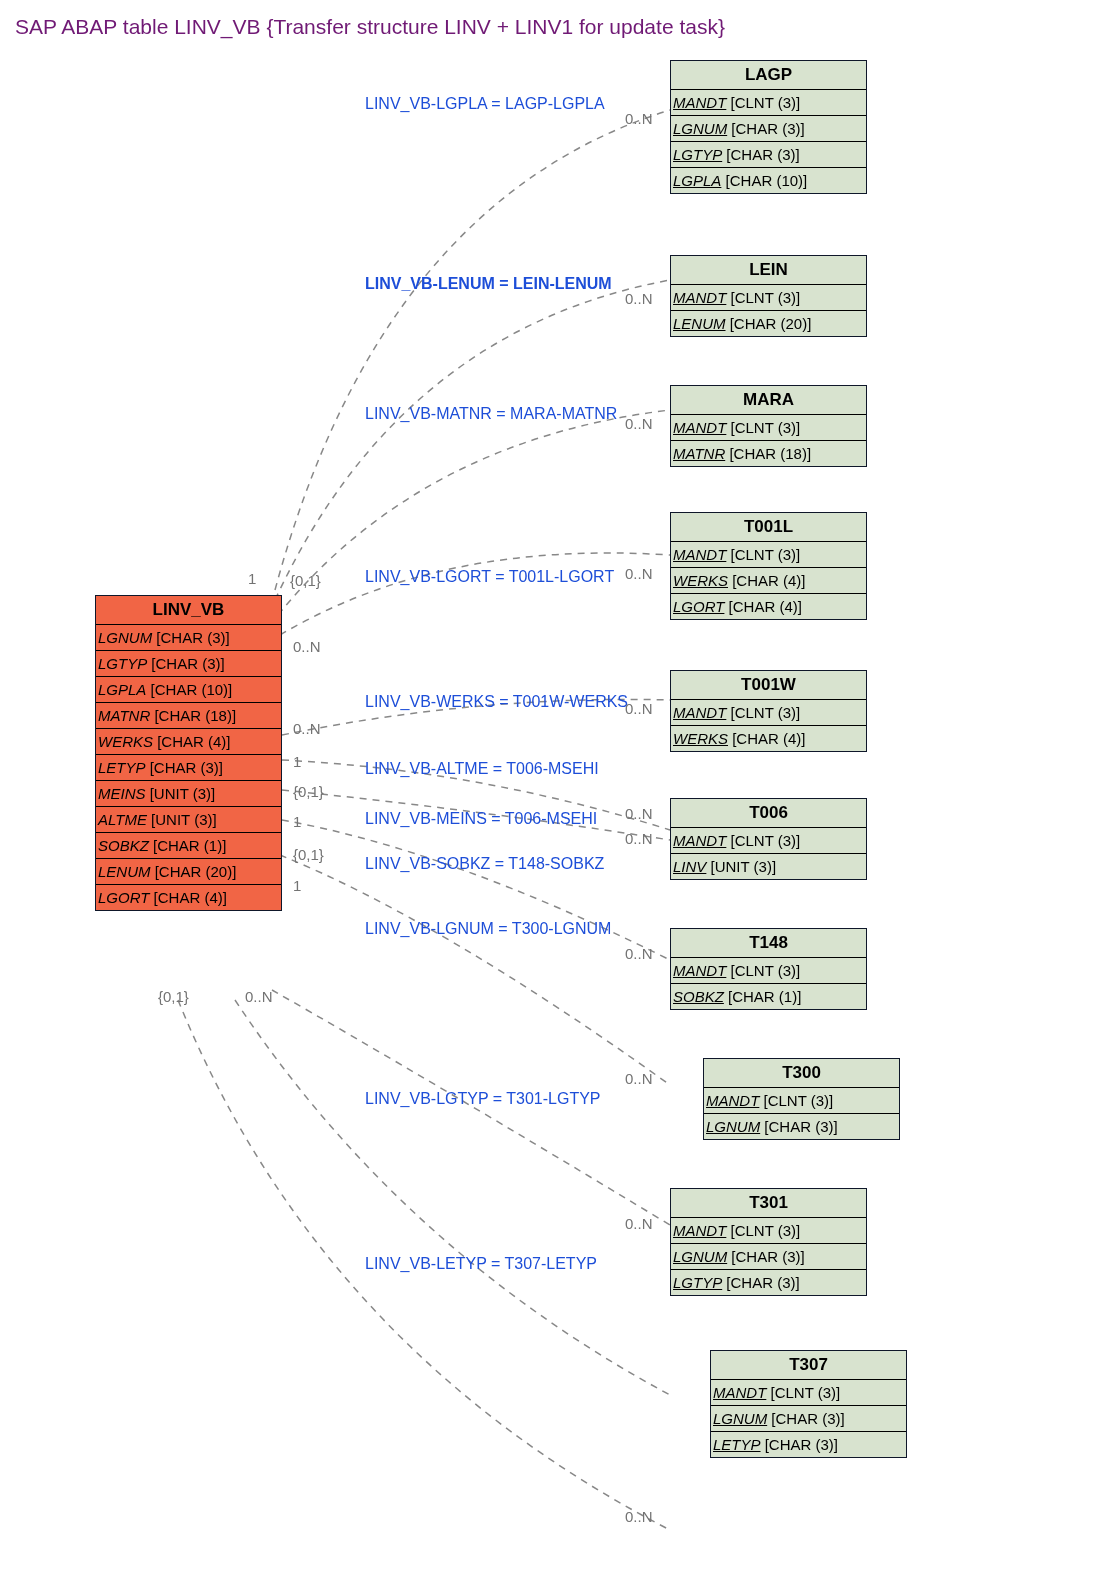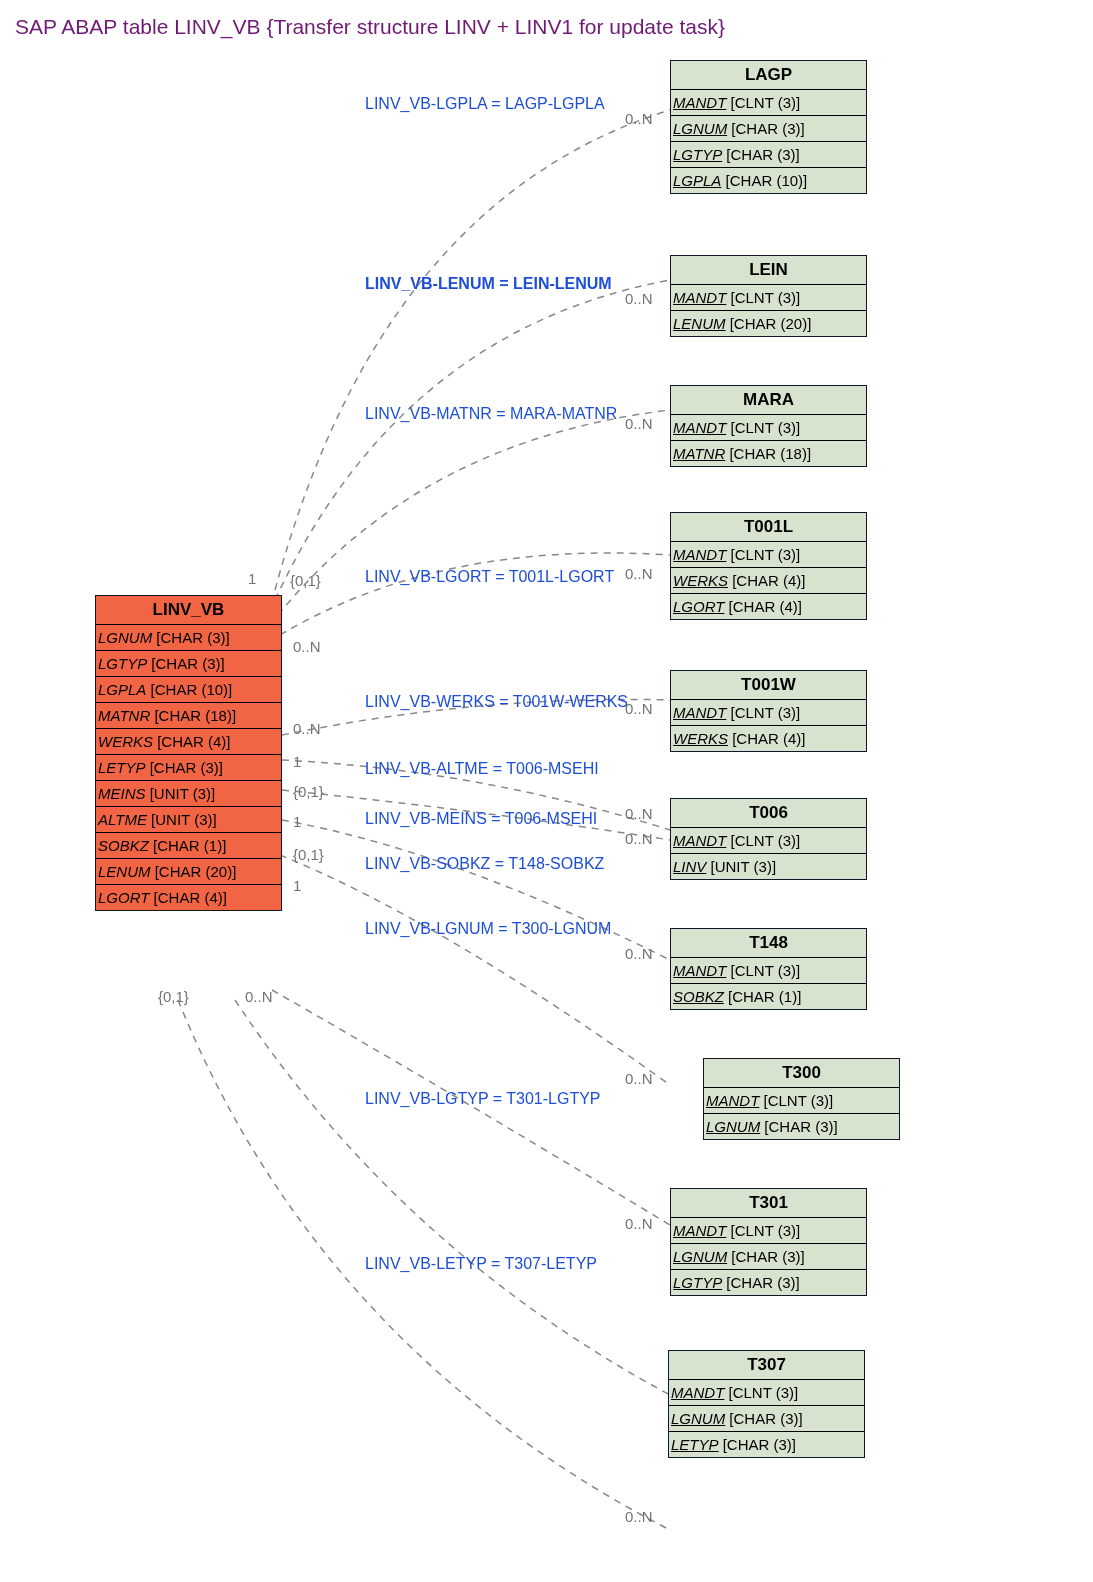--- a/index.html
+++ b/index.html
@@ -146,21 +146,21 @@
       <div class="ent-header">T300</div>
       <div class="ent-row"><span class="f-name">MANDT</span><span class="f-type"> [CLNT (3)]</span></div>
       <div class="ent-row"><span class="f-name">LGNUM</span><span class="f-type"> [CHAR (3)]</span></div>
     </div>
     <div class="entity" style="left: 670px; top: 1188px; width: 195px;">
       <div class="ent-header">T301</div>
       <div class="ent-row"><span class="f-name">MANDT</span><span class="f-type"> [CLNT (3)]</span></div>
       <div class="ent-row"><span class="f-name">LGNUM</span><span class="f-type"> [CHAR (3)]</span></div>
       <div class="ent-row"><span class="f-name">LGTYP</span><span class="f-type"> [CHAR (3)]</span></div>
     </div>
-    <div class="entity" style="left: 668px; top: 1350px; width: 195px;">
+    <div class="entity" style="left: 710px; top: 1350px; width: 195px;">
       <div class="ent-header">T307</div>
       <div class="ent-row"><span class="f-name">MANDT</span><span class="f-type"> [CLNT (3)]</span></div>
       <div class="ent-row"><span class="f-name">LGNUM</span><span class="f-type"> [CHAR (3)]</span></div>
       <div class="ent-row"><span class="f-name">LETYP</span><span class="f-type"> [CHAR (3)]</span></div>
     </div>
   </div>
 
 <div id="rel-labels">
     <div class="label" style="left: 365px; top: 95px;">LINV_VB-LGPLA = LAGP-LGPLA</div>
     <div class="label" style="left: 365px; top: 275px; font-weight: bold;">LINV_VB-LENUM = LEIN-LENUM</div>

